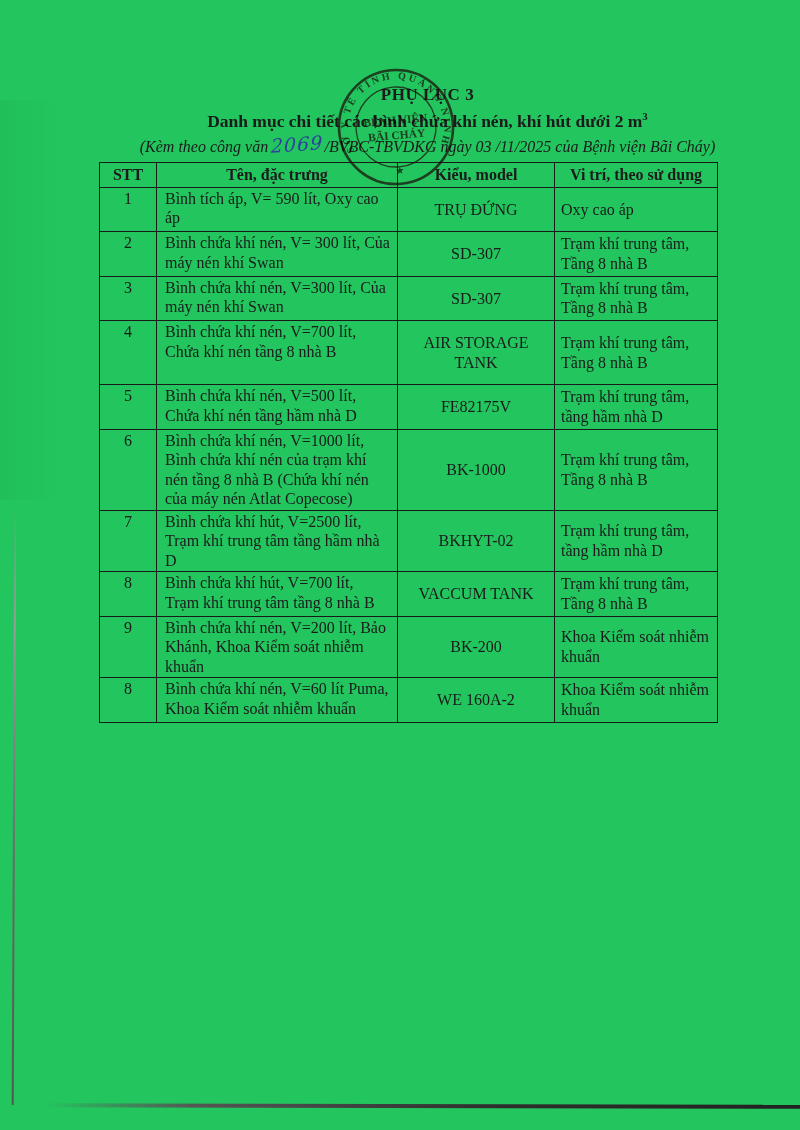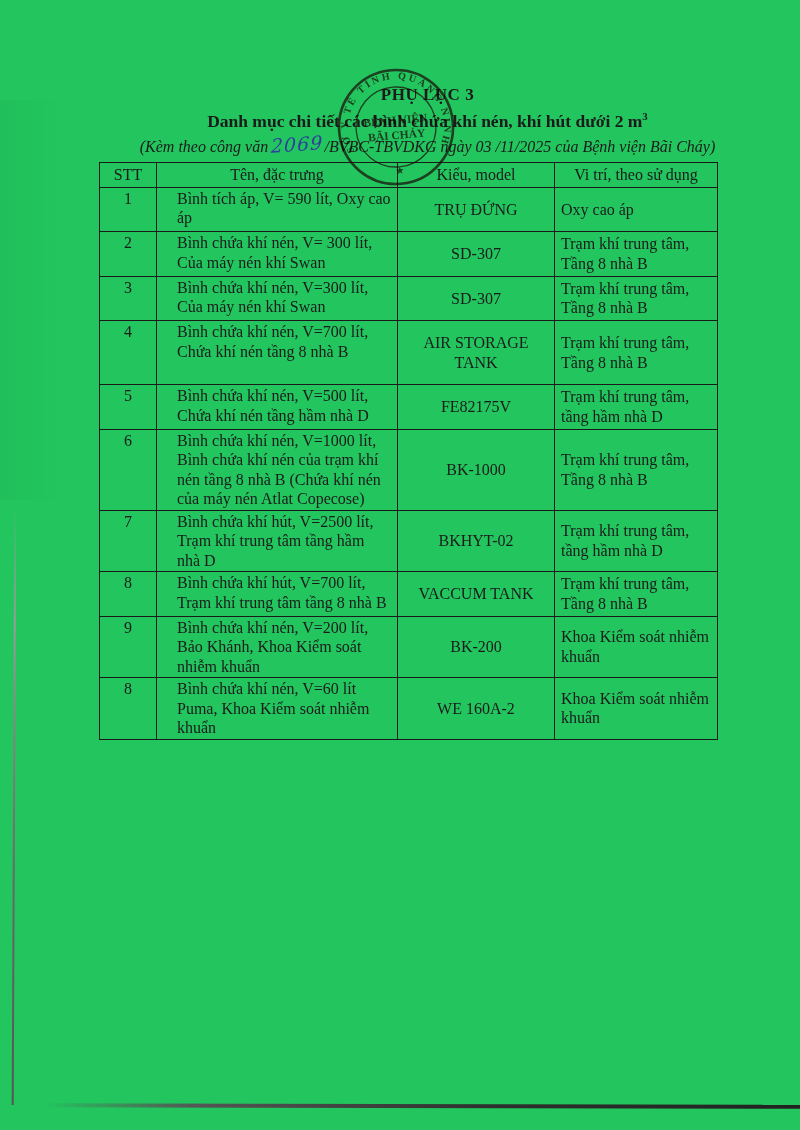--- a/index.html
+++ b/index.html
@@ -25,24 +25,24 @@
   }
   
   table.main-table{
     position:absolute;top:162px;left:99px;border-collapse:collapse;
     table-layout:fixed;width:618px;
   }
   .main-table th,.main-table td{
     border:1.2px solid #1a1a1a;font-size:16px;line-height:19.5px;
     padding:1px 6px;box-sizing:border-box;overflow:hidden;
   }
-  .main-table th{font-weight:normal;text-align:center;padding:2px 2px;}
+  .main-table th{font-weight:bold;text-align:center;padding:2px 2px;}
   .col-stt{width:57px;} .col-name{width:241px;} .col-model{width:157px;} .col-loc{width:163px;}
   td.c-stt{text-align:center;vertical-align:top;}
-  td.c-name{text-align:left;vertical-align:top;padding-left:20px;}
+  td.c-name{text-align:left;vertical-align:top;padding-left:8px;}
   td.c-model{text-align:center;vertical-align:middle;padding:12px 14px;}
   td.c-loc{vertical-align:middle;}
   
   .stamp{
     position:absolute;left:336px;top:67px;width:120px;height:120px;
     transform:rotate(-5deg);mix-blend-mode:multiply;opacity:.88;
     pointer-events:none;
   }
   
   .scan-left{

